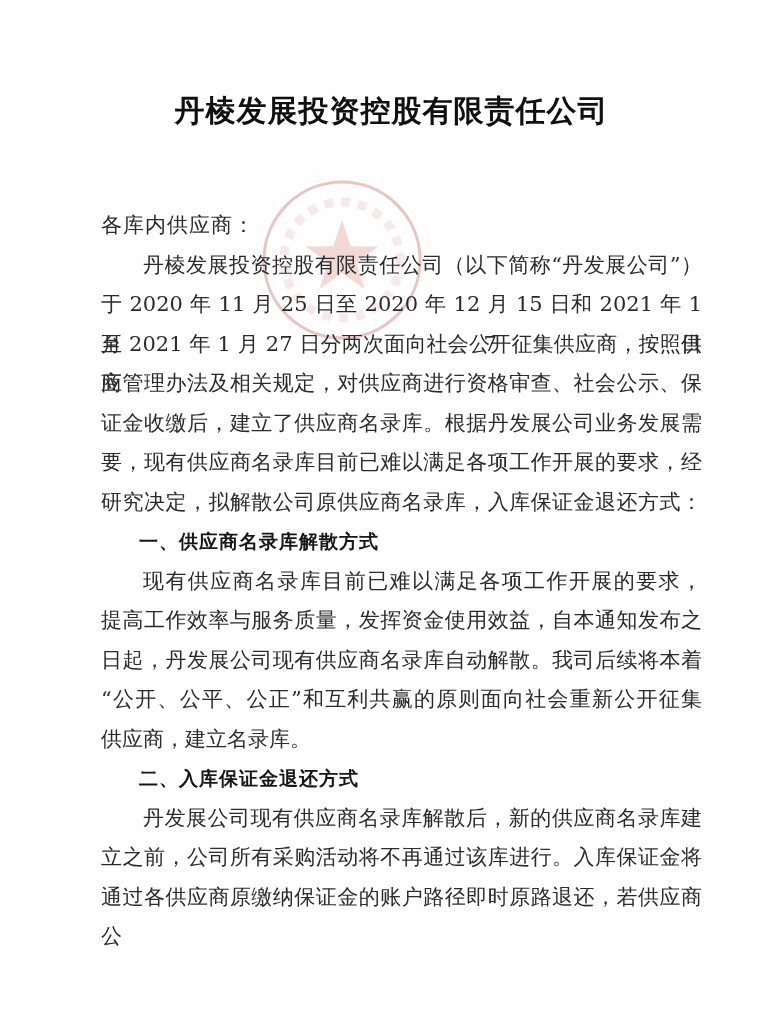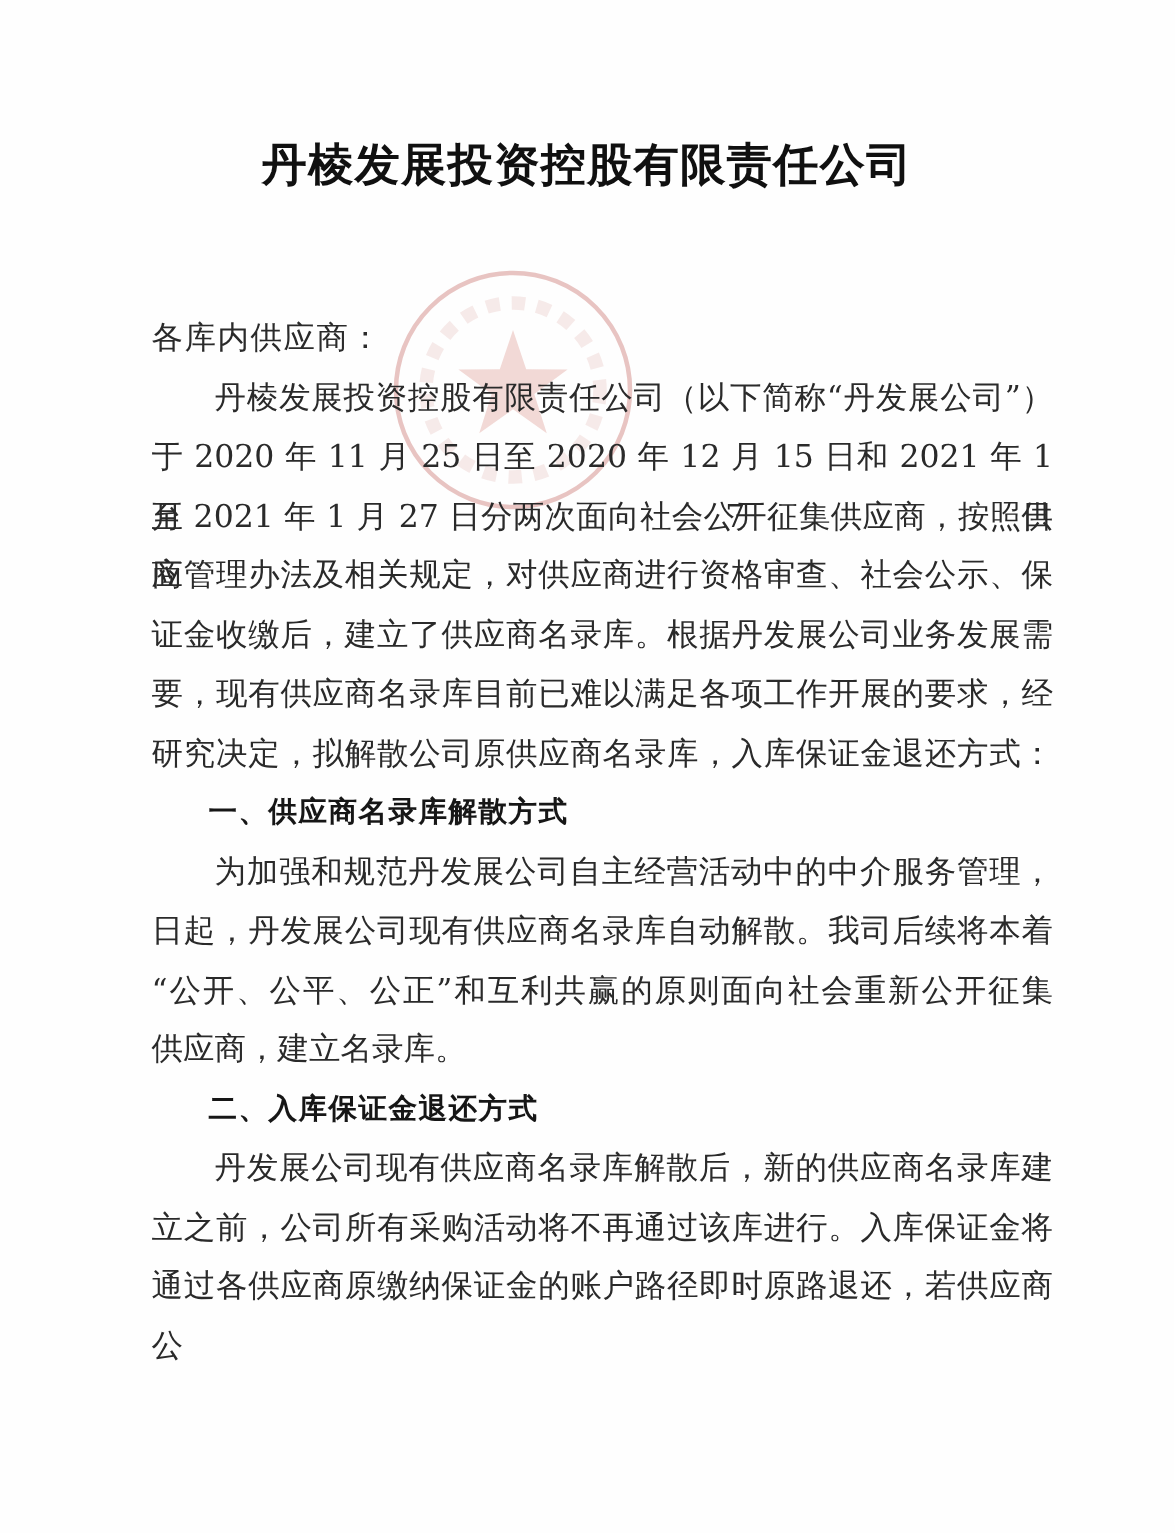--- a/index.html
+++ b/index.html
@@ -90,21 +90,22 @@
   <div class="body-block" id="body-lines">
       <div class="line salutation">各库内供应商：</div>
       <div class="line indent j">丹棱发展投资控股有限责任公司（以下简称“丹发展公司”）</div>
       <div class="line body j">于 2020 年 11 月 25 日至 2020 年 12 月 15 日和 2021 年 1 月 7 日</div>
       <div class="line body j">至 2021 年 1 月 27 日分两次面向社会公开征集供应商，按照供应</div>
       <div class="line body j">商管理办法及相关规定，对供应商进行资格审查、社会公示、保</div>
       <div class="line body j">证金收缴后，建立了供应商名录库。根据丹发展公司业务发展需</div>
       <div class="line body j">要，现有供应商名录库目前已难以满足各项工作开展的要求，经</div>
       <div class="line body j">研究决定，拟解散公司原供应商名录库，入库保证金退还方式：</div>
       <div class="line heading">一、供应商名录库解散方式</div>
-      <div class="line indent j">为加强和规范丹发展公司自主经营活动中的中介服务管理，</div>
+      <div class="line indent j">现有供应商名录库目前已难以满足各项工作开展的要求，</div>
+      <div class="line body j">提高工作效率与服务质量，发挥资金使用效益，自本通知发布之</div>
       <div class="line body j">日起，丹发展公司现有供应商名录库自动解散。我司后续将本着</div>
       <div class="line body j">“公开、公平、公正”和互利共赢的原则面向社会重新公开征集</div>
       <div class="line body">供应商，建立名录库。</div>
       <div class="line heading">二、入库保证金退还方式</div>
       <div class="line indent j">丹发展公司现有供应商名录库解散后，新的供应商名录库建</div>
       <div class="line body j">立之前，公司所有采购活动将不再通过该库进行。入库保证金将</div>
       <div class="line body j">通过各供应商原缴纳保证金的账户路径即时原路退还，若供应商公</div>
     </div>
 
 </div>

